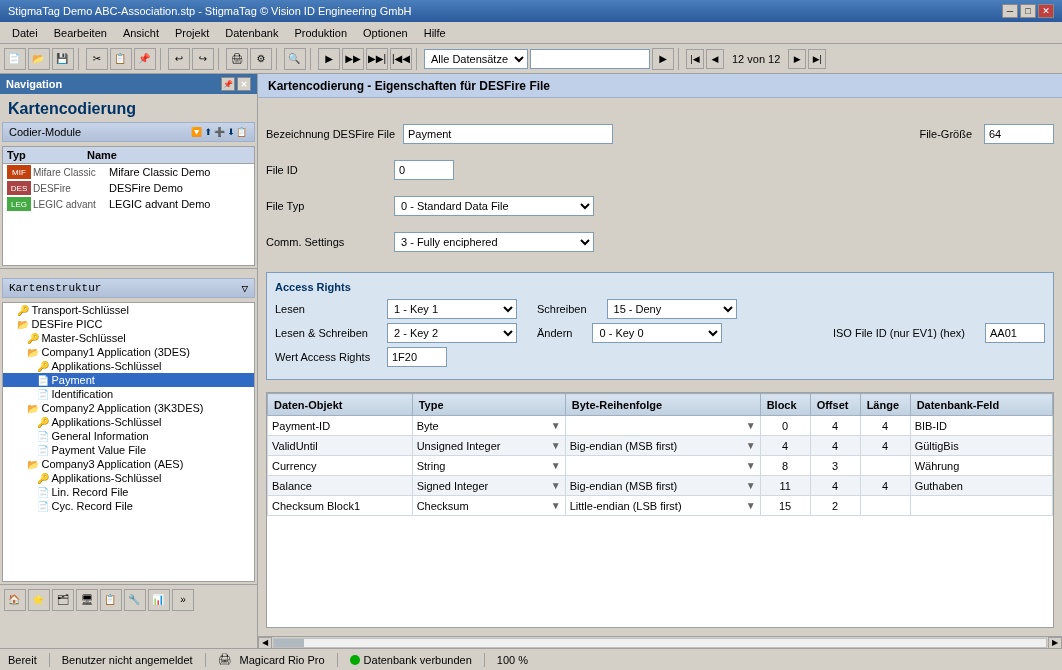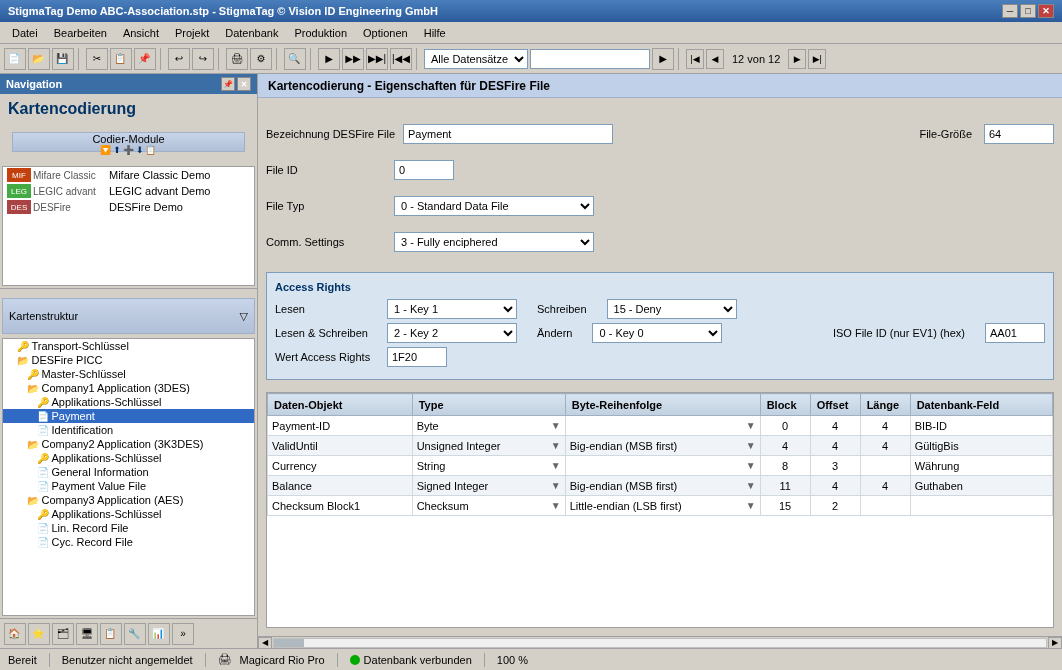--- a/index.html
+++ b/index.html
@@ -1,19 +1,19 @@
 <!DOCTYPE html>
 <html><head>
   <meta charset="utf-8">
   <style>
     * { margin: 0; padding: 0; box-sizing: border-box; }
     body { font-family: 'Segoe UI', Tahoma, Geneva, Verdana, sans-serif; font-size: 11px; background: #d4d0c8; width: 1062px; height: 670px; overflow: hidden; }
 
     
-    #titlebar { background: linear-gradient(to bottom, #4a7ebb, #2a5a9b); color: white; height: 22px; display: flex; align-items: center; padding: 0 8px; justify-content: space-between; font-weight: bold; }
+    #titlebar { background: linear-gradient(to bottom, #4a7ebb, #2a5a9b); color: white; height: 22px; display: flex; align-items: center; padding: 0 8px; justify-content: space-between; }
     #titlebar-controls { display: flex; gap: 2px; }
     .titlebar-btn { width: 16px; height: 14px; background: #d4d0c8; border: 1px solid #888; display: flex; align-items: center; justify-content: center; font-size: 9px; cursor: pointer; color: #000; }
 
     
     #menubar { background: #d4d0c8; height: 22px; display: flex; align-items: center; padding: 0 4px; border-bottom: 1px solid #a0a0a0; }
     .menu-item { padding: 2px 8px; cursor: pointer; font-size: 11px; }
 
     
     #toolbar { background: #d4d0c8; height: 30px; display: flex; align-items: center; padding: 0 4px; border-bottom: 1px solid #a0a0a0; gap: 2px; }
     .tb-btn { width: 22px; height: 22px; background: #d4d0c8; border: 1px solid #a0a0a0; display: flex; align-items: center; justify-content: center; cursor: pointer; font-size: 10px; }
@@ -25,29 +25,29 @@
 
     
     #main { display: flex; height: calc(670px - 22px - 22px - 30px - 22px); }
 
     
     #nav-panel { width: 258px; background: #d4d0c8; border-right: 1px solid #a0a0a0; display: flex; flex-direction: column; }
     #nav-header { background: #3a6ea5; color: white; height: 20px; display: flex; align-items: center; padding: 0 6px; justify-content: space-between; font-size: 11px; font-weight: bold; }
     #nav-header-controls { display: flex; gap: 2px; }
     .nav-ctrl-btn { width: 14px; height: 14px; background: #d4d0c8; border: 1px solid #888; display: flex; align-items: center; justify-content: center; font-size: 8px; cursor: pointer; }
     #nav-title { font-size: 16px; font-weight: bold; color: #003366; padding: 6px 8px 2px 8px; }
-    #codier-module-header { background: linear-gradient(to bottom, #c8d4e8, #b0c0d8); height: 20px; display: flex; align-items: center; padding: 0 6px; justify-content: space-between; font-size: 11px; border: 1px solid #a0b0c8; margin: 12px; flex-direction: column; }
+    #codier-module-header { background: linear-gradient(to bottom, #c8d4e8, #b0c0d8); height: 20px; display: flex; align-items: center; padding: 0 6px; justify-content: space-between; font-size: 11px; border: 1px solid #a0b0c8; margin: 2px; }
     #codier-module-tools { display: flex; gap: 2px; align-items: center; }
     .cm-btn { font-size: 9px; cursor: pointer; color: #003366; }
     #tree-area { flex: 1; overflow-y: auto; background: white; margin: 2px; border: 1px solid #a0a0a0; }
     #type-header { display: grid; grid-template-columns: 80px 1fr; background: #c8d4e8; padding: 2px 4px; font-size: 11px; font-weight: bold; border-bottom: 1px solid #a0a0a0; }
     .tree-item { display: flex; align-items: center; padding: 1px 4px; cursor: pointer; font-size: 11px; }
     .tree-item-icon { width: 16px; height: 14px; margin-right: 2px; display: inline-flex; align-items: center; justify-content: center; font-size: 9px; }
     .tree-item-type { width: 76px; font-size: 10px; color: #555; }
-    #kartenstruktur-header { background: linear-gradient(to bottom, #c8d4e8, #b0c0d8); height: 36px; display: flex; align-items: center; padding: 0 6px; justify-content: space-between; font-size: 11px; border: 1px solid #a0b0c8; margin: 2px; }
+    #kartenstruktur-header { background: linear-gradient(to bottom, #c8d4e8, #b0c0d8); height: 20px; display: flex; align-items: center; padding: 0 6px; justify-content: space-between; font-size: 11px; border: 1px solid #a0b0c8; margin: 2px; font-family: Liberation Mono, monospace; }
     #tree-structure { flex: 1; overflow-y: auto; background: white; margin: 2px; border: 1px solid #a0a0a0; font-size: 11px; }
     .struct-item { padding: 1px 2px; cursor: pointer; display: flex; align-items: center; }
     .struct-item.selected { background: #316ac5; color: white; }
     .indent1 { padding-left: 14px; }
     .indent2 { padding-left: 24px; }
     .indent3 { padding-left: 34px; }
     .folder-icon { margin-right: 2px; font-size: 10px; }
     .nav-bottom { height: 30px; background: #d4d0c8; border-top: 1px solid #a0a0a0; display: flex; align-items: center; padding: 0 4px; gap: 2px; }
 
     
@@ -158,34 +158,38 @@
       <span>Codier-Module</span>
       <div id="codier-module-tools">
         <span class="cm-btn">🔽</span>
         <span class="cm-btn">⬆</span>
         <span class="cm-btn">➕</span>
         <span class="cm-btn">⬇</span>
         <span class="cm-btn">📋</span>
       </div>
     </div>
     <div id="tree-area" style="max-height:120px;">
+      <div id="type-header">
+        <span>Typ</span>
+        <span>Name</span>
+      </div>
       <div class="tree-item">
         <span class="tree-item-icon" style="font-size:8px;background:#c2410c;color:white;width:24px;padding:1px;">MIF</span>
         <span class="tree-item-type">Mifare Classic</span>
         <span>Mifare Classic Demo</span>
       </div>
       <div class="tree-item">
+        <span class="tree-item-icon" style="font-size:8px;background:#aa4444;color:white;width:24px;padding:1px;">DES</span>
+        <span class="tree-item-type">DESFire</span>
+        <span>DESFire Demo</span>
+      </div>
+      <div class="tree-item">
         <span class="tree-item-icon" style="font-size:8px;background:#44aa44;color:white;width:24px;padding:1px;">LEG</span>
         <span class="tree-item-type">LEGIC advant</span>
         <span>LEGIC advant Demo</span>
-      </div>
-      <div class="tree-item">
-        <span class="tree-item-icon" style="font-size:8px;background:#aa4444;color:white;width:24px;padding:1px;">DES</span>
-        <span class="tree-item-type">DESFire</span>
-        <span>DESFire Demo</span>
       </div>
     </div>
 
     <div style="height:8px;background:#d4d0c8;border-top:1px solid #a0a0a0;"></div>
 
     <div id="kartenstruktur-header">
       <span>Kartenstruktur</span>
       <span style="cursor:pointer;">▽</span>
     </div>
     <div id="tree-structure" style="max-height:280px;">

